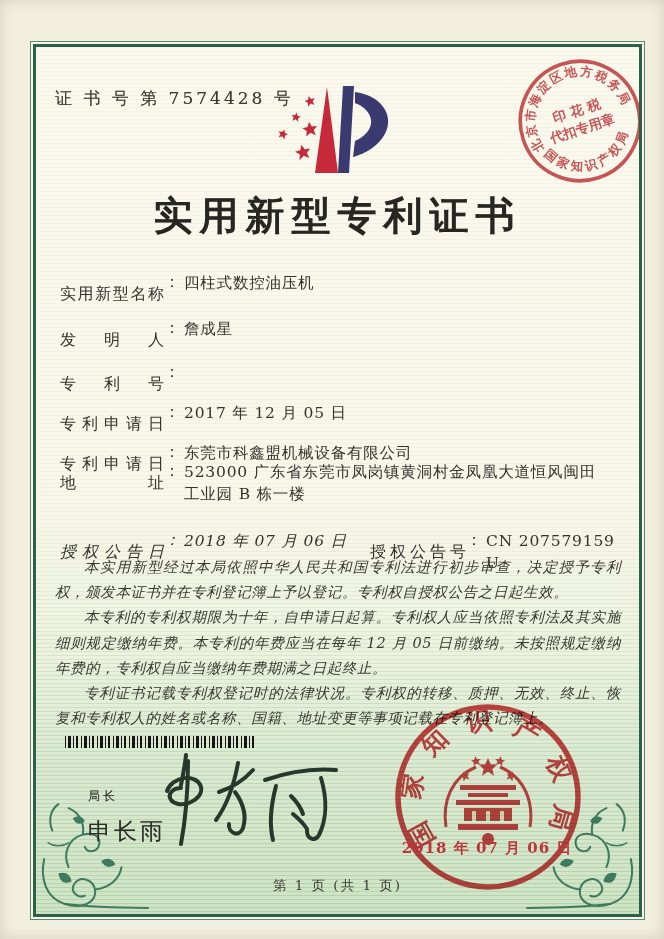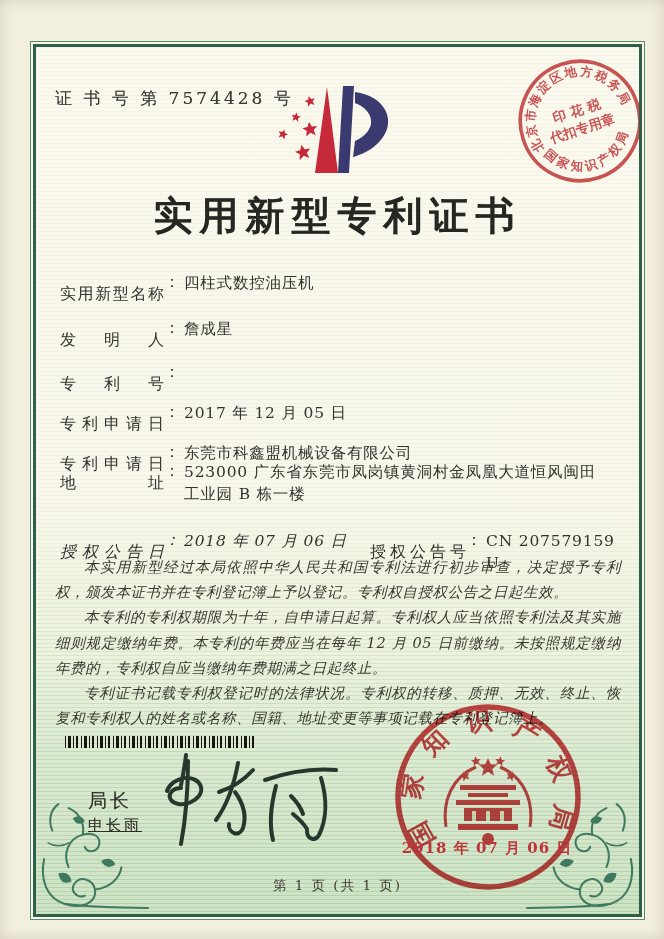--- a/index.html
+++ b/index.html
@@ -56,22 +56,22 @@
   .r7 .flabel{width:96px; flex-basis:96px;}
 
   
   .law { position:absolute; left:19px; top:508px; width:566px; font-size:14.5px; line-height:1.74; letter-spacing:.6px; text-align:justify; color:#38382f; font-style:italic; }
   .law p { text-indent:2em; }
 
   
   .barcode { position:absolute; left:29px; top:689px; width:190px; height:12px;
     background:repeating-linear-gradient(90deg,#161616 0 1.5px,transparent 1.5px 3px,#161616 3px 6.5px,transparent 6.5px 8px,#161616 8px 9px,transparent 9px 11.5px,#161616 11.5px 13px,transparent 13px 16px);
   }
-  .official-title { position:absolute; left:52px; top:741px; font-size:19px; letter-spacing:3px; color:#2e2e28; }
-  .official-name  { position:absolute; left:52px; top:769px; font-size:15px; letter-spacing:3px; color:#2e2e28;text-decoration:underline; }
+  .official-title { position:absolute; left:52px; top:741px; font-size:12px; letter-spacing:3px; color:#2e2e28; }
+  .official-name  { position:absolute; left:52px; top:769px; font-size:23px; letter-spacing:3px; color:#2e2e28; }
   .signature { position:absolute; left:122px; top:700px; width:190px; height:105px; }
   .seal { position:absolute; left:352px; top:650px; width:200px; height:200px; opacity:.92; mix-blend-mode:multiply; }
   .seal-date { position:absolute; left:356px; top:792px; width:190px; text-align:center; font-size:15px; letter-spacing:1px; color:#bf3338; font-weight:700; }
   .footer { position:absolute; left:0; right:0; top:830px; text-align:center; font-size:13.5px; letter-spacing:2px; color:#3c3c34; }
 
   .corner { position:absolute; bottom:2px; width:112px; height:112px; }
   .corner.left  { left:2px; }
   .corner.right { right:2px; transform:scaleX(-1); }
 
   .soft { text-shadow:0 0 .5px rgba(40,40,30,.4); }

